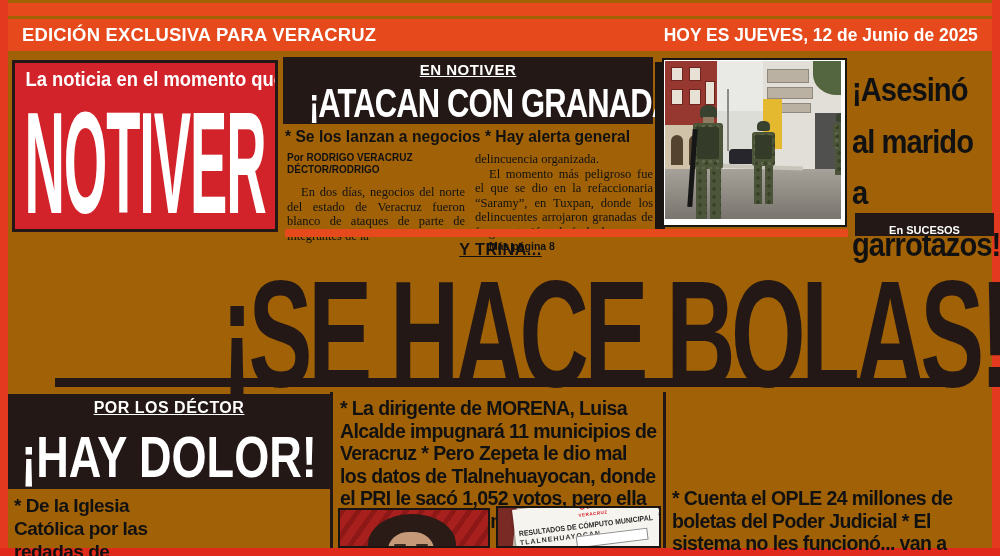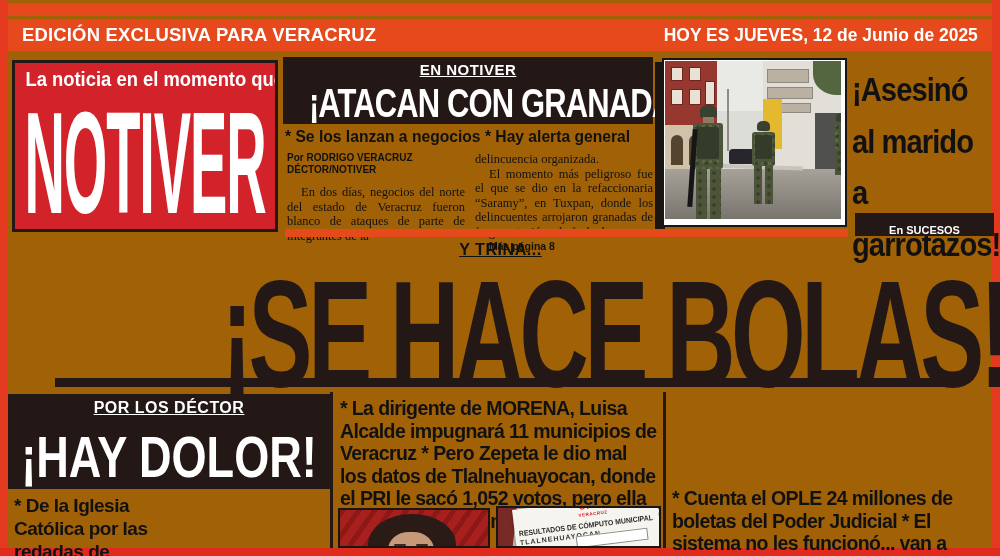--- a/index.html
+++ b/index.html
@@ -153,21 +153,21 @@
 
   <div class="abs tux-box">
     <div class="tux-kicker">EN NOTIVER</div>
     <div class="tux-head">¡ATACAN CON GRANADAS!</div>
   </div>
   <div class="abs tux-sub">* Se los lanzan a negocios * Hay alerta general</div>
   <div class="abs tux-cols">
     <div class="tux-col">
       <div class="byline">
         <span>Por RODRIGO VERACRUZ</span><br>
-        <span>DÉCTOR/NOTIVER</span>
+        <span>DÉCTOR/RODRIGO</span>
       </div>
       <div class="indent">En dos días, negocios del norte del estado de Veracruz fueron blanco de ataques de parte de integrantes de la</div>
     </div>
     <div class="tux-col">
       <div>delincuencia organizada.</div>
       <div class="indent">El momento más peligroso fue el que se dio en la refaccionaria “Saramy”, en Tuxpan, donde los delincuentes arrojaron granadas de fragmentación a la fachada.</div>
       <div class="more">Más página 8</div>
     </div>
   </div>
 

